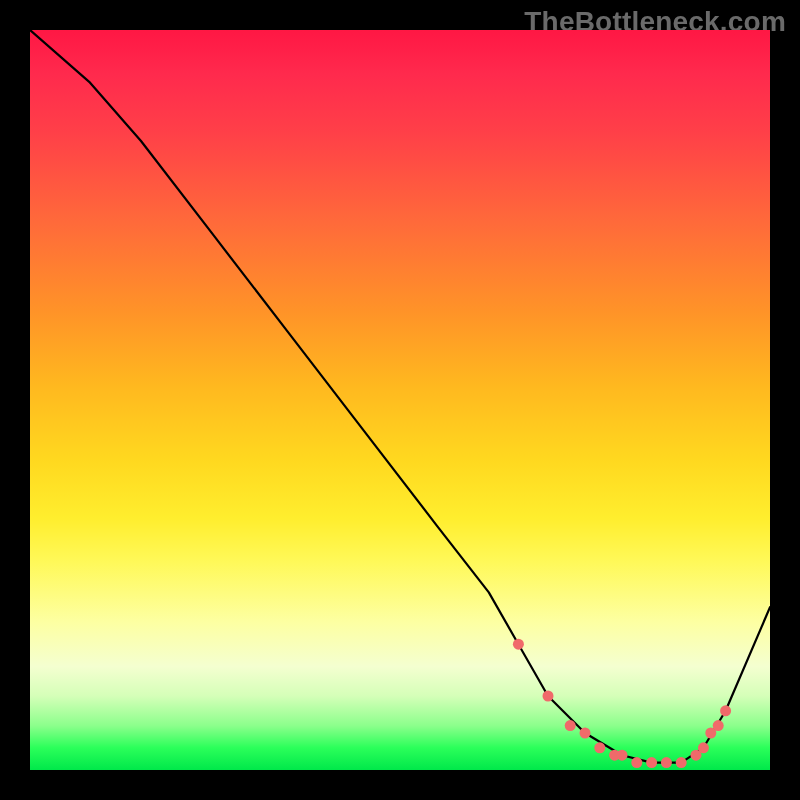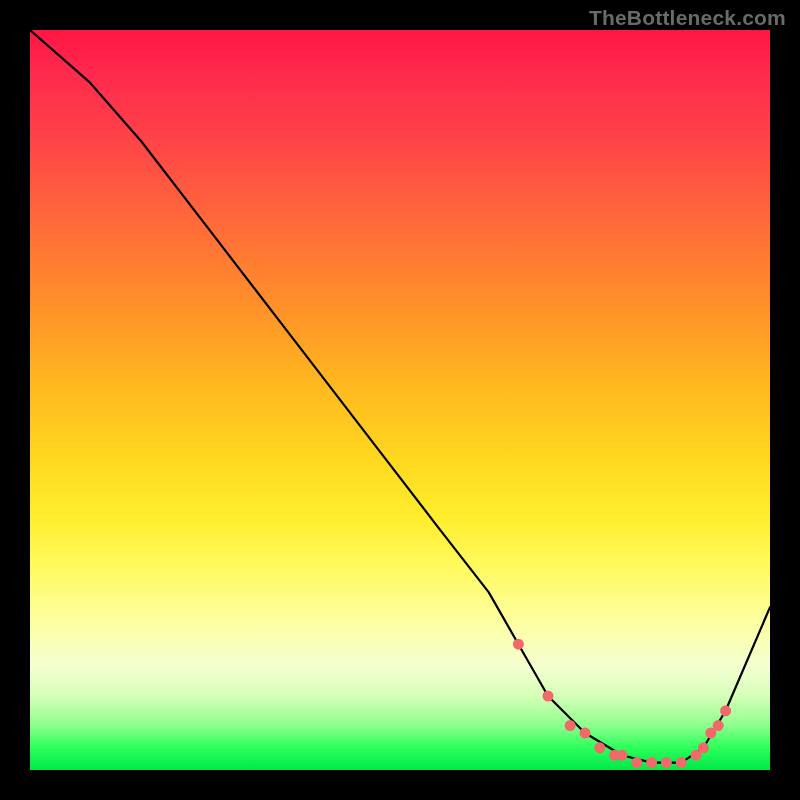--- a/index.html
+++ b/index.html
@@ -15,21 +15,21 @@
     position: relative;
     width: 800px;
     height: 800px;
     background: #000;
   }
   .watermark {
     position: absolute;
     top: 6px;
     right: 14px;
     color: #6a6a6a;
-    font-size: 21px;
+    font-size: 28px;
     font-weight: 600;
     letter-spacing: 0.2px;
     user-select: none;
   }
   .plot-area {
     position: absolute;
     left: 30px;
     top: 30px;
     width: 740px;
     height: 740px;

